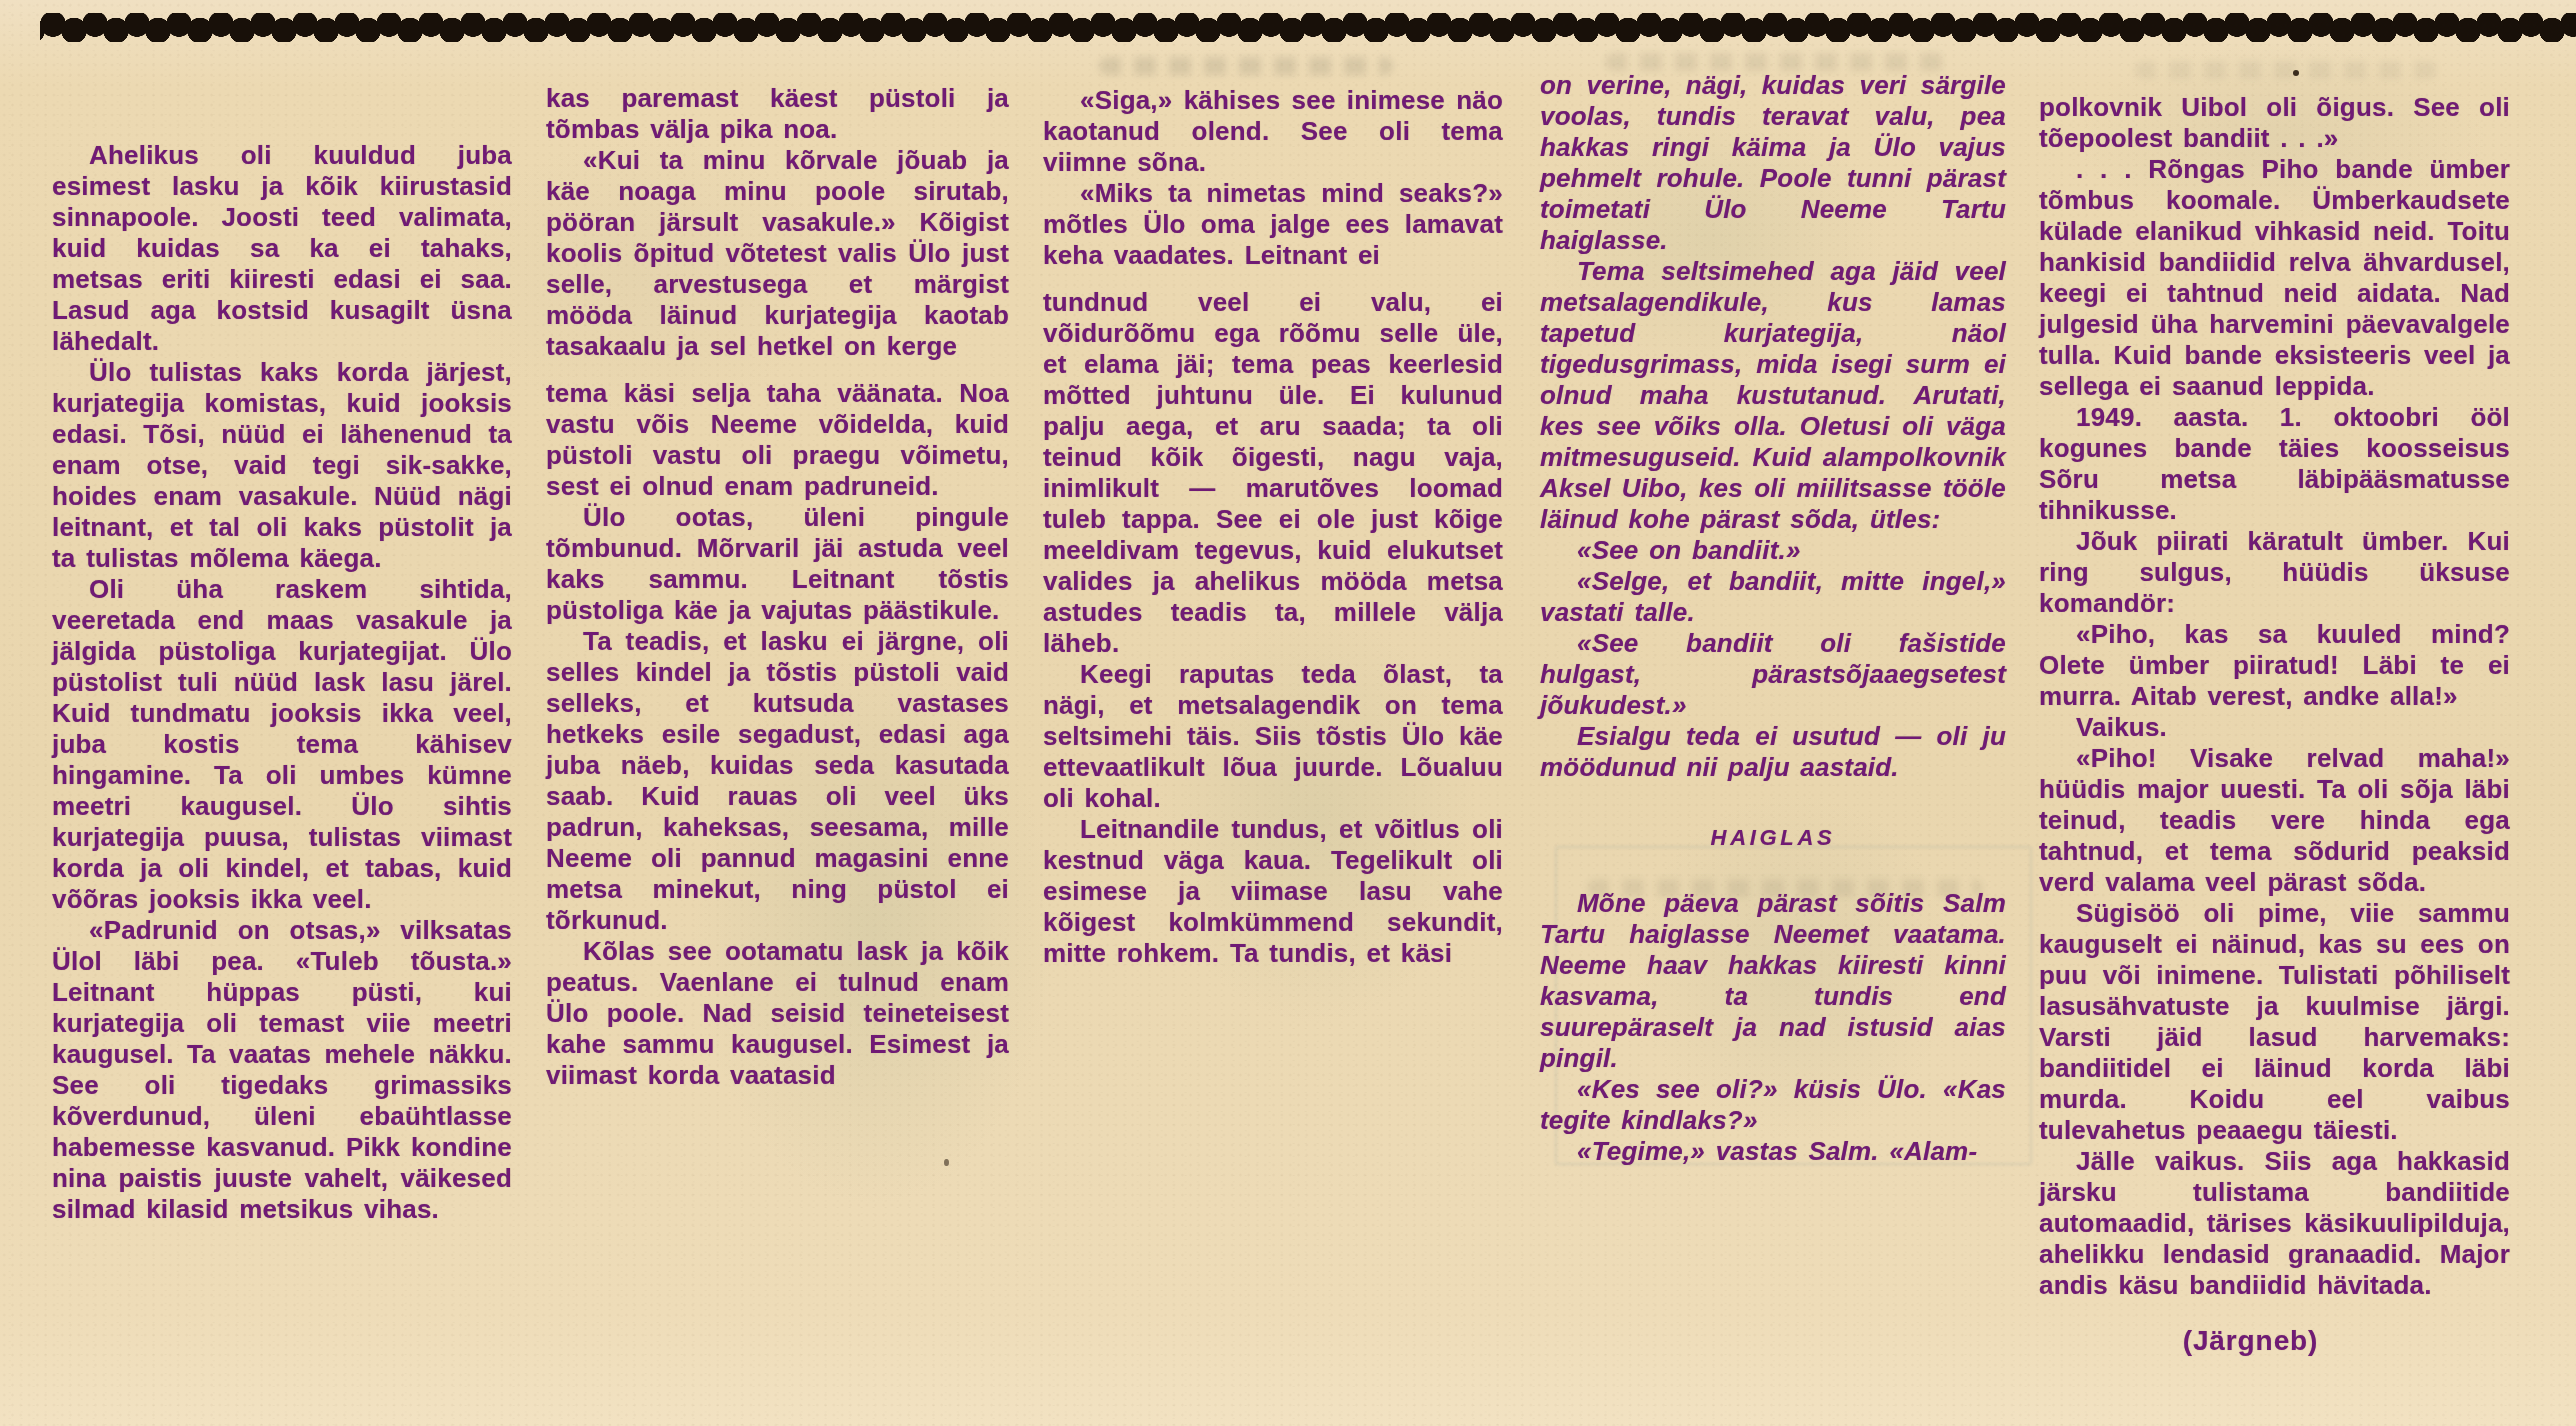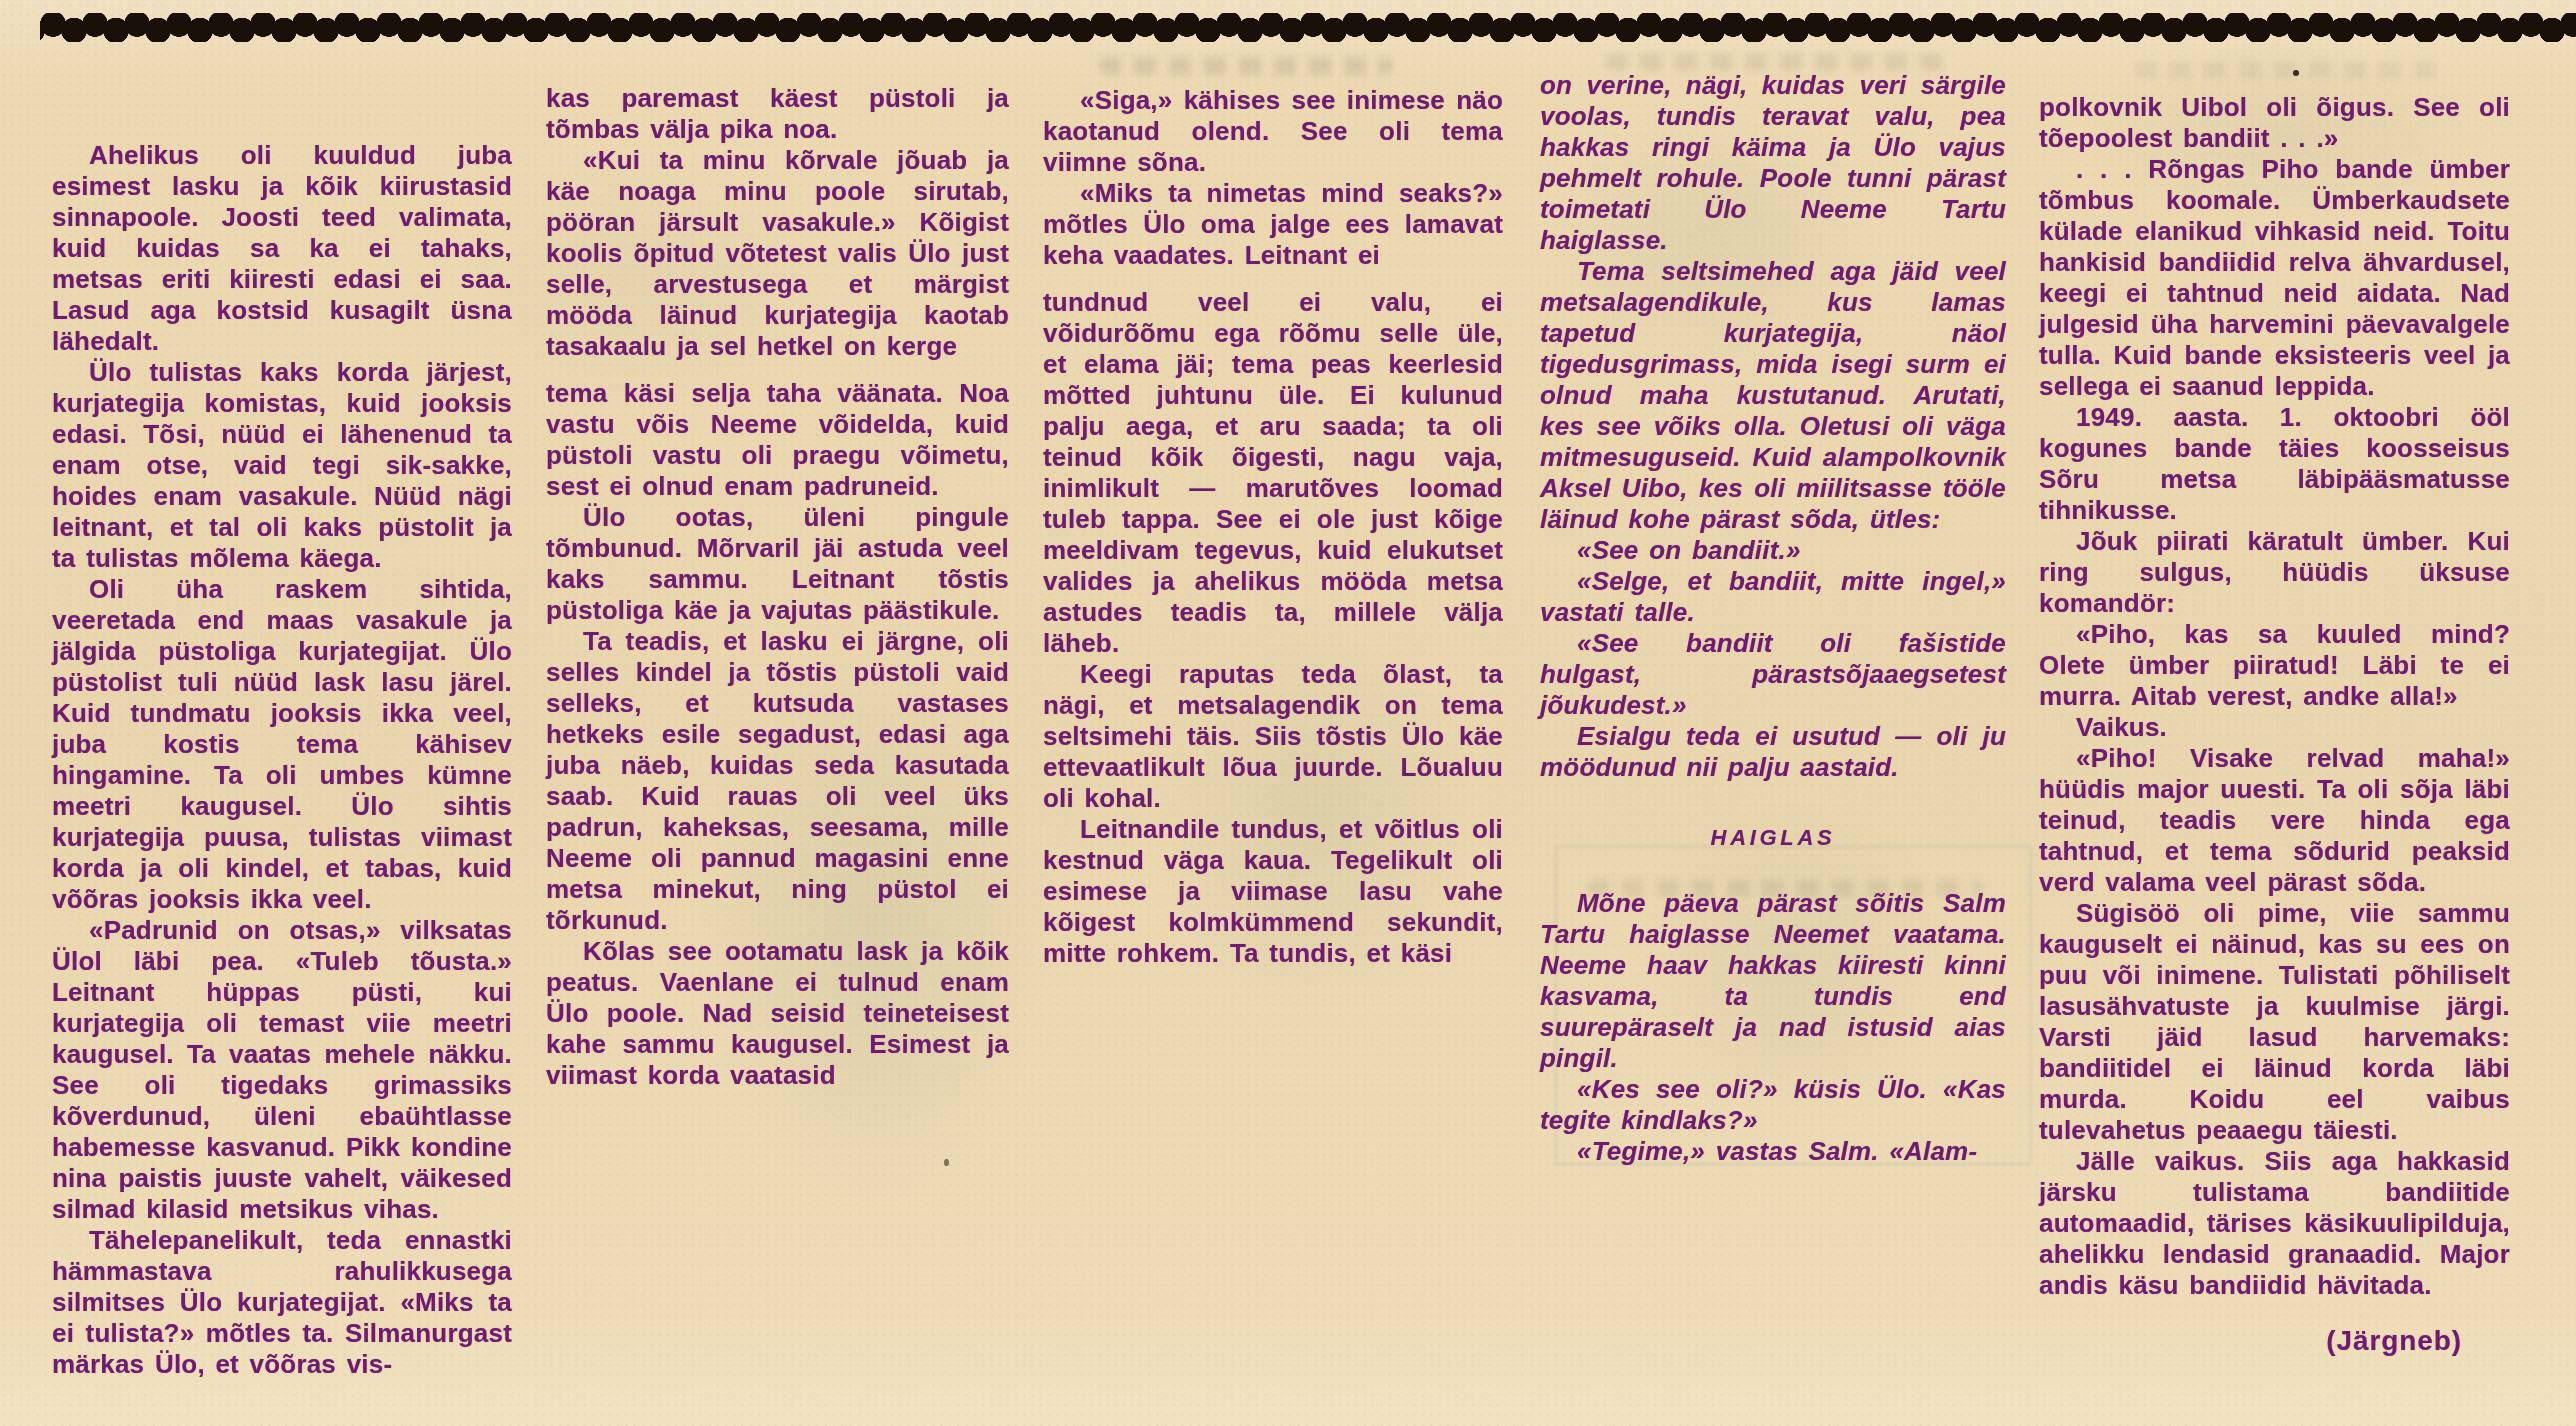--- a/index.html
+++ b/index.html
@@ -40,21 +40,21 @@
     position: absolute; color: #701a75;
     font-size: 26px; line-height: 31px; font-weight: 700;
     text-align: justify; letter-spacing: 0.2px; word-spacing: 3.2px;
     text-shadow: 0 0 0.9px rgba(43,33,23,0.38);
   }
   .col p { margin: 0; }
   p.indent   { text-indent: 37px; }
   p.flush    { text-indent: 0; }
   p.flush-gap{ text-indent: 0; margin-top: 15.6px; }
   p.heading  { text-align: center; text-indent: 0; margin: 39px 0 35px; font-size: 22px; letter-spacing: 3.7px; }
-  p.signature{ text-align: right; padding-right: 48px; margin-top: 24px; font-size: 28px; letter-spacing: 0.9px; }
+  p.signature{ text-align: center; padding-right: 48px; margin-top: 24px; font-size: 28px; letter-spacing: 0.9px; }
   #col-1 { left: 52px;   top: 140px; width: 460px; }
   #col-2 { left: 546px;  top: 83px;  width: 463px; }
   #col-3 { left: 1043px; top: 85px;  width: 460px; }
   #col-4 { left: 1540px; top: 70px;  width: 466px; font-style: italic; }
   #col-5 { left: 2039px; top: 92px; width: 471px; }
   .ghost-box {
     position: absolute; left: 1555px; top: 846px; width: 473px; height: 315px;
     border: 2.8px solid rgba(120,140,150,0.16); filter: blur(1.8px); border-radius: 2.8px;
   }
   .smudge {
@@ -83,21 +83,20 @@
 <div class="smudge s4"></div>
 <div class="ghost-box"></div>
 <div class="speck k1"></div>
 <div class="speck k2"></div>
 
 <div id="col-1" class="col">
     <p class="indent">Ahelikus oli kuuldud juba esimest lasku ja kõik kiirustasid sinnapoole. Joosti teed valimata, kuid kuidas sa ka ei tahaks, metsas eriti kiiresti edasi ei saa. Lasud aga kostsid kusagilt üsna lähedalt.</p>
     <p class="indent">Ülo tulistas kaks korda järjest, kurjategija komistas, kuid jooksis edasi. Tõsi, nüüd ei lähenenud ta enam otse, vaid tegi sik-sakke, hoides enam vasakule. Nüüd nägi leitnant, et tal oli kaks püstolit ja ta tulistas mõlema käega.</p>
     <p class="indent">Oli üha raskem sihtida, veeretada end maas vasakule ja jälgida püstoliga kurjategijat. Ülo püstolist tuli nüüd lask lasu järel. Kuid tundmatu jooksis ikka veel, juba kostis tema kähisev hingamine. Ta oli umbes kümne meetri kaugusel. Ülo sihtis kurjategija puusa, tulistas viimast korda ja oli kindel, et tabas, kuid võõras jooksis ikka veel.</p>
     <p class="indent">«Padrunid on otsas,» vilksatas Ülol läbi pea. «Tuleb tõusta.» Leitnant hüppas püsti, kui kurjategija oli temast viie meetri kaugusel. Ta vaatas mehele näkku. See oli tigedaks grimassiks kõverdunud, üleni ebaühtlasse habemesse kasvanud. Pikk kondine nina paistis juuste vahelt, väikesed silmad kilasid metsikus vihas.</p>
-    <p class="indent">Tähelepanelikult, teda ennastki hämmastava rahulikkusega silmitses Ülo kurjategijat. «Miks ta ei tulista?» mõtles ta. Silmanurgast märkas Ülo, et võõras vis-</p>
   </div>
 <div id="col-2" class="col">
     <p class="flush">kas paremast käest püstoli ja tõmbas välja pika noa.</p>
     <p class="indent">«Kui ta minu kõrvale jõuab ja käe noaga minu poole sirutab, pööran järsult vasakule.» Kõigist koolis õpitud võtetest valis Ülo just selle, arvestusega et märgist mööda läinud kurjategija kaotab tasakaalu ja sel hetkel on kerge</p>
     <p class="flush-gap">tema käsi selja taha väänata. Noa vastu võis Neeme võidelda, kuid püstoli vastu oli praegu võimetu, sest ei olnud enam padruneid.</p>
     <p class="indent">Ülo ootas, üleni pingule tõmbunud. Mõrvaril jäi astuda veel kaks sammu. Leitnant tõstis püstoliga käe ja vajutas päästikule.</p>
     <p class="indent">Ta teadis, et lasku ei järgne, oli selles kindel ja tõstis püstoli vaid selleks, et kutsuda vastases hetkeks esile segadust, edasi aga juba näeb, kuidas seda kasutada saab. Kuid rauas oli veel üks padrun, kaheksas, seesama, mille Neeme oli pannud magasini enne metsa minekut, ning püstol ei tõrkunud.</p>
     <p class="indent">Kõlas see ootamatu lask ja kõik peatus. Vaenlane ei tulnud enam Ülo poole. Nad seisid teineteisest kahe sammu kaugusel. Esimest ja viimast korda vaatasid</p>
   </div>
 <div id="col-3" class="col">

